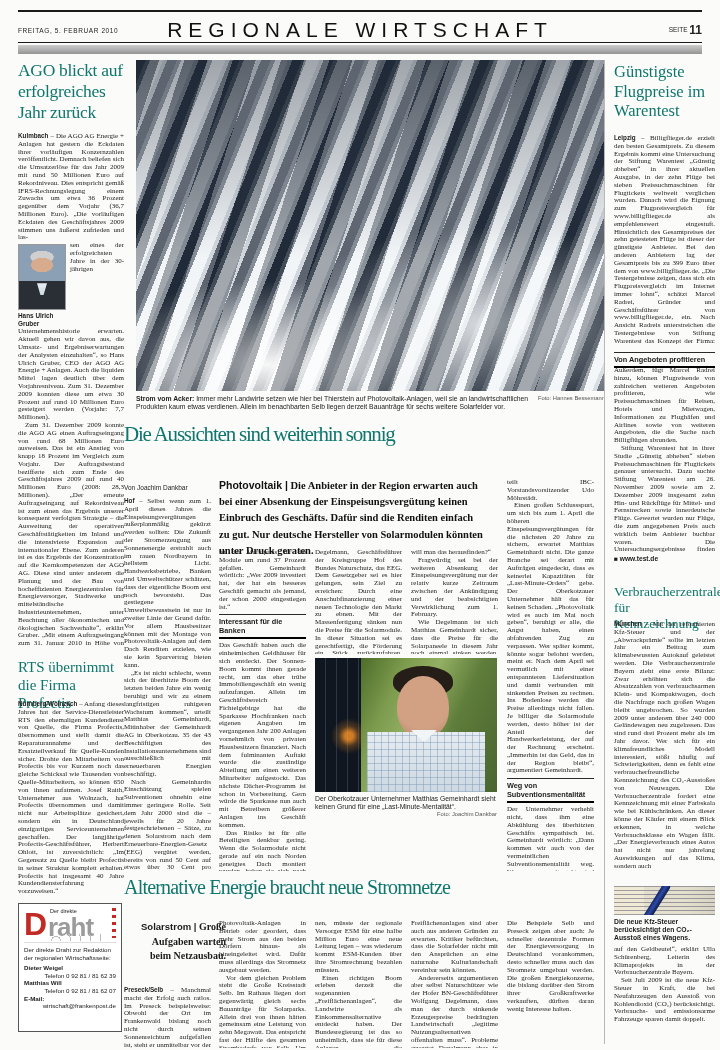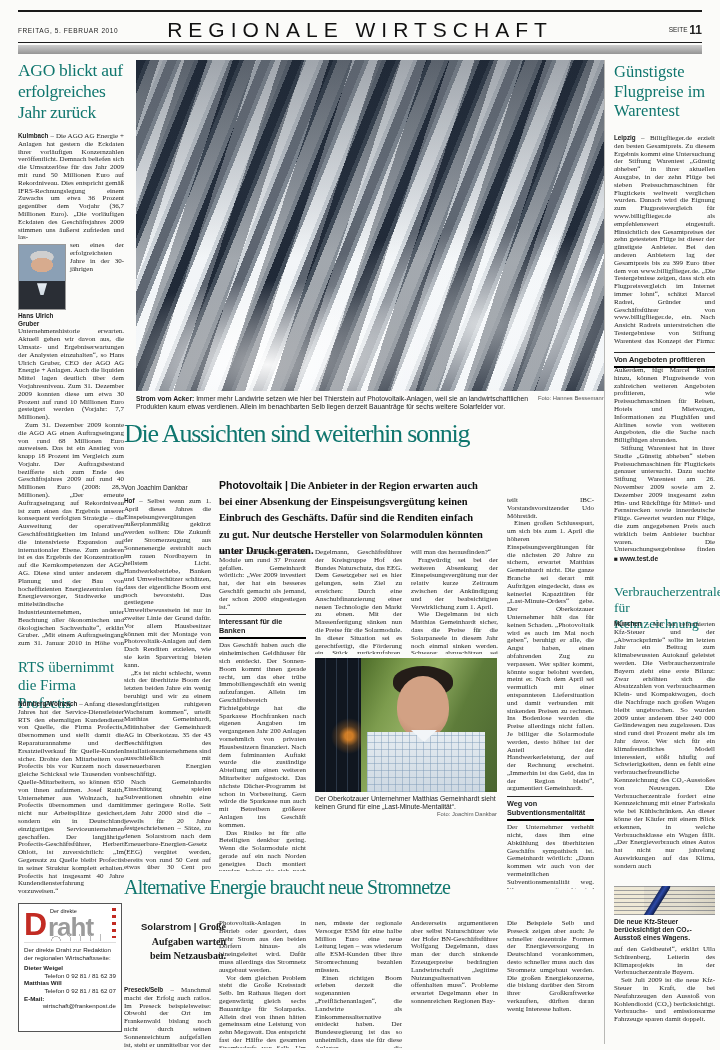--- a/index.html
+++ b/index.html
@@ -64,30 +64,30 @@
       radial-gradient(ellipse 260px 120px at 28% 92%,rgba(255,255,255,.95),rgba(255,255,255,0) 70%),
       radial-gradient(ellipse 300px 140px at 75% 80%,rgba(245,248,250,.8),rgba(255,255,255,0) 70%),
       linear-gradient(180deg,rgba(38,48,62,.55),rgba(60,72,88,.25) 38%,rgba(120,130,142,0) 60%),
       repeating-linear-gradient(112deg,#273140 0 9px,#5a6673 9px 13px,#eef2f5 13px 25px,#c2cad1 25px 29px),
       #aab2ba;}
   .mainphoto:after{content:"";position:absolute;inset:0;background:
       repeating-linear-gradient(108deg,rgba(20,28,40,.35) 0 22px,rgba(255,255,255,.25) 22px 46px);}
   .maincap{left:136px;top:395px;width:469px;}
 
   
-  .headline{left:124px;top:417px;width:482px;font-size:26px;line-height:34px;letter-spacing:-1.2px;}
+  .headline{left:124px;top:417px;width:482px;font-size:21px;line-height:34px;letter-spacing:-1.2px;}
   .byline{left:124px;top:484px;font:6.5px "Liberation Sans",sans-serif;color:#222;}
   .intro{left:219px;top:478px;width:267px;font:bold 10.5px/16.2px "Liberation Serif",serif;color:#111;text-align:left;}
   .kick{font:bold 10.5px "Liberation Sans",sans-serif;}
   .c{width:87px;}
   .c1{left:124px;top:497px;height:374px;}
   .c2{left:219px;top:549px;height:322px;}
   .c3{left:315px;top:549px;height:105px;}
   .c4{left:411px;top:549px;height:105px;}
-  .c5{left:507px;top:497px;height:392px;}
+  .c5{left:507px;top:479px;height:392px;}
 
   .photo2{left:315px;top:658px;width:182px;height:134px;overflow:hidden;background:
       linear-gradient(115deg,#2c3b23 0%,#55742f 22%,#7d9c4e 38%,#93af63 52%,#5e7c3a 70%,#4a6530 100%);}
   .p2-panel{position:absolute;left:0;top:0;width:46px;height:134px;background:
       radial-gradient(circle at 34px 78px,rgba(255,150,40,.8) 0 4px,rgba(255,150,40,.25) 10px,transparent 18px),
       repeating-linear-gradient(90deg,#10161f 0 10px,#2b3747 10px 11px),#141b26;}
   .p2-head{position:absolute;left:82px;top:18px;width:52px;height:62px;border-radius:50% 50% 46% 46%;
       background:radial-gradient(circle at 50% 42%,#d2a184 0 60%,#b9876c 95%);}
   .p2-hair{position:absolute;left:78px;top:8px;width:60px;height:30px;border-radius:50% 50% 40% 40%;
       background:#241d18;}
@@ -206,21 +206,21 @@
     <p>Das Risiko ist für alle Beteiligten denkbar gering. Wenn die Solarmodule nicht gerade auf ein nach Norden geneigtes Dach montiert wurden, haben sie sich nach zwölf bis 15 Jahren amortisiert. Die Hersteller geben hingegen schon 25 Jahre Garantie auf ihre Paneele.</p>
 
   </div>
 
   <div class="abs news c c3">
     <p>Degelmann, Geschäftsführer der Kreisgruppe Hof des Bundes Naturschutz, das EEG. Dem Gesetzgeber sei es hier gelungen, sein Ziel zu erreichen: Durch eine Anschubfinanzierung einer neuen Technologie den Markt zu ebnen. Mit der Massenfertigung sänken nun die Preise für die Solarmodule. In dieser Situation sei es gerechtfertigt, die Förderung ein Stück zurückzufahren. Degelmann wörtlich: „Es ist sicherlich legitim, auszuloten, wo die Wirtschaftlichkeit liegt. Wie anders</p>
   </div>
 
   <div class="abs news c c4">
     <p>will man das herausfinden?“</p>
-    <p>Fragwürdig sei bei der weiteren Absenkung der Einspeisungsvergütung nur der relativ kurze Zeitraum zwischen der Ankündigung und der beabsichtigten Verwirklichung zum 1. April.</p>
+    <p>Fragwürdig sei bei der weiteren Absenkung der Einspeisungsvergütung nur der relativ kurze Zeitraum zwischen der Ankündigung und der beabsichtigten Verwirklichung zum 1. February.</p>
     <p>Wie Degelmann ist sich Matthias Gemeinhardt sicher, dass die Preise für die Solarpaneele in diesem Jahr noch einmal sinken werden. Schwerer abzuschätzen sei hingegen, ob die deutschen Hersteller damit im Wettbewerb mit der vor allem in China ansässigen Konkurrenz dagegen bestehen können. Einen Preiskampf schließt IBC Solar, Deutschlands größter Photovoltaik-Großhändler mit Hauptsitz in Bad Staffelstein, nicht aus. „Das werden die deutschen Hersteller nicht mittragen können“, ur-</p>
   </div>
 
   <div class="abs news c c5">
     <p>teilt IBC-Vorstandsvorsitzender Udo Möhrstädt.</p>
     <p>Einen großen Schlussspurt, um sich bis zum 1. April die höheren Einspeisungsvergütungen für die nächsten 20 Jahre zu sichern, erwartet Matthias Gemeinhardt nicht. Die ganze Branche sei derart mit Aufträgen eingedeckt, dass es keinerlei Kapazitäten für „Last-Minute-Orders“ gebe. Der Oberkotzauer Unternehmer hält das für keinen Schaden. „Photovoltaik wird es auch im Mai noch geben“, beruhigt er alle, die Angst haben, einen abfahrenden Zug zu verpassen. Wer später kommt, könnte sogar belohnt werden, meint er. Nach dem April sei vermutlich mit einer entspannteren Liefersituation und damit verbunden mit sinkenden Preisen zu rechnen. Ins Bodenlose werden die Preise allerdings nicht fallen. Je billiger die Solarmodule werden, desto höher ist der Anteil der Handwerkerleistung, der auf der Rechnung erscheint. „Immerhin ist das Geld, das in der Region bleibt“, argumentiert Gemeinhardt.</p>
     <div class="sh">Weg von Subventionsmentalität</div>
     <p style="text-indent:0">Der Unternehmer verhehlt nicht, dass ihm eine Abkühlung des überhitzten Geschäfts sympathisch ist. Gemeinhardt wörtlich: „Dann kommen wir auch von der vermeintlichen Subventionsmentalität weg. Wenn es so weitergeht, sind wir in zwei bis drei Jahren bei Strom-Gestehungskosten, die niedriger sind als die gegenwärtigen Verbraucherpreise. Dann lohnt sich Photovoltaik von vornherein.“ Und das Geschäft damit erst recht.</p>
   </div>
 
@@ -243,25 +243,26 @@
   </div>
   <div class="abs news bc bc1">
     <p><span class="dl">Preseck/Selb</span>
        <span>– Manchmal macht der Erfolg auch ratlos. Im Preseck beispielsweise: Obwohl der Ort im Frankenwald bislang noch nicht durch seinen Sonnenreichtum aufgefallen ist, steht er unmittelbar vor der Energiewende. In den beiden Ortsteilen Trottenreuth und Kunreuth sind so viele</span></p>
   </div>
   <div class="abs news bc bc2">
     <p>Photovoltaik-Anlagen in Betrieb oder geordert, dass mehr Strom aus den beiden Dörfern hinaus- als hineingeleitet wird. Dafür muss allerdings das Stromnetz ausgebaut werden.</p>
     <p>Vor dem gleichen Problem steht die Große Kreisstadt Selb. Im Rathaus liegen dort gegenwärtig gleich sechs Bauanträge für Solarparks. Allein drei von ihnen hätten gemeinsam eine Leistung von zehn Megawatt. Das entspricht fast der Hälfte des gesamten Strombedarfs von Selb. Um den ganzen Strom überhaupt einspeisen zu kön-</p>
   </div>
   <div class="abs news bc bc3">
-    <p>nen, müsste der regionale Versorger ESM für eine halbe Million Euro eine neue Leitung legen – was wiederum alle ESM-Kunden über ihre Stromrechnung bezahlen müssten.</p>
+    <p>nen, müsste der regionale Versorger ESM für eine halbe Million Euro eine neue Leitung legen – was wiederum kommt ESM-Kunden über ihre Stromrechnung bezahlen müssten.</p>
     <p>Einen richtigen Boom erleben derzeit die sogenannten „Freiflächenanlagen“, die Landwirte als Einkommensalternative entdeckt haben. Der Bundesregierung ist das so unheimlich, dass sie für diese Anlagen die Einspeisungsvergütung ab April besonders stark absenken will.</p>
 
   </div>
   <div class="abs news bc bc4">
+    <p>Freiflächenanlagen sind aber auch aus anderen Gründen zu erwarten. Kritiker befürchten, dass die Solarfelder nicht mit den Ansprüchen an eine naturnahe Kulturlandschaft vereinbar sein könnten.</p>
     <p>Andererseits argumentieren aber selbst Naturschützer wie der Hofer BN-Geschäftsführer Wolfgang Degelmann, dass man der durch sinkende Erzeugerpreise bedrängten Landwirtschaft „legitime Nutzungsalternativen offenhalten muss“. Probleme erwartet Degelmann eher in sonnenreichen Regionen Bay-</p>
   </div>
   <div class="abs news bc bc5">
     <p>Die Beispiele Selb und Preseck zeigen aber auch: Je schneller dezentrale Formen der Energieversorgung in Deutschland vorankommen, desto schneller muss auch das Stromnetz umgebaut werden. Die großen Energiekonzerne, die bislang darüber den Strom ihrer Großkraftwerke verkauften, dürften daran wenig Interesse halten.</p>
 
   </div>
 
   <div class="abs vrule"></div>
 
   <div class="abs sb-t1 serifhead">Günstigste Flugpreise im Warentest</div>

